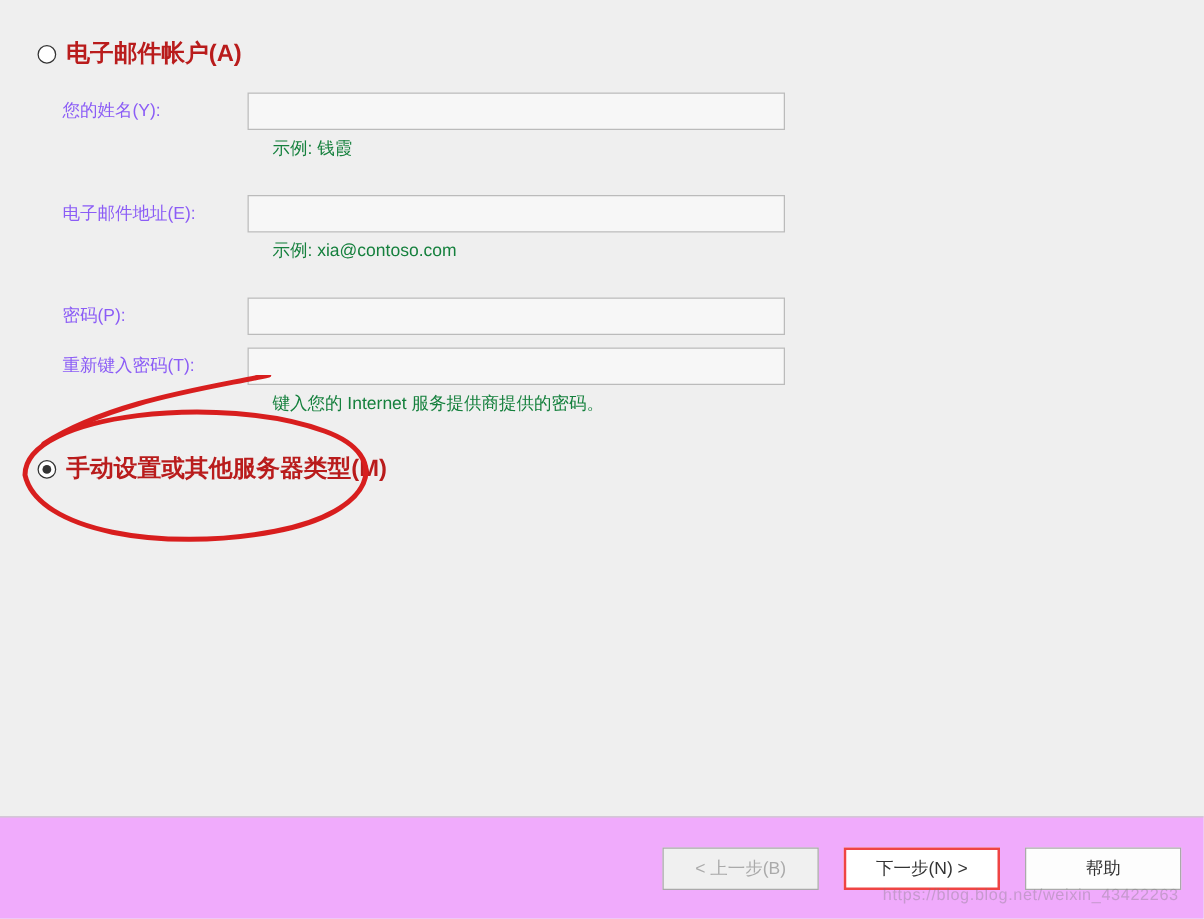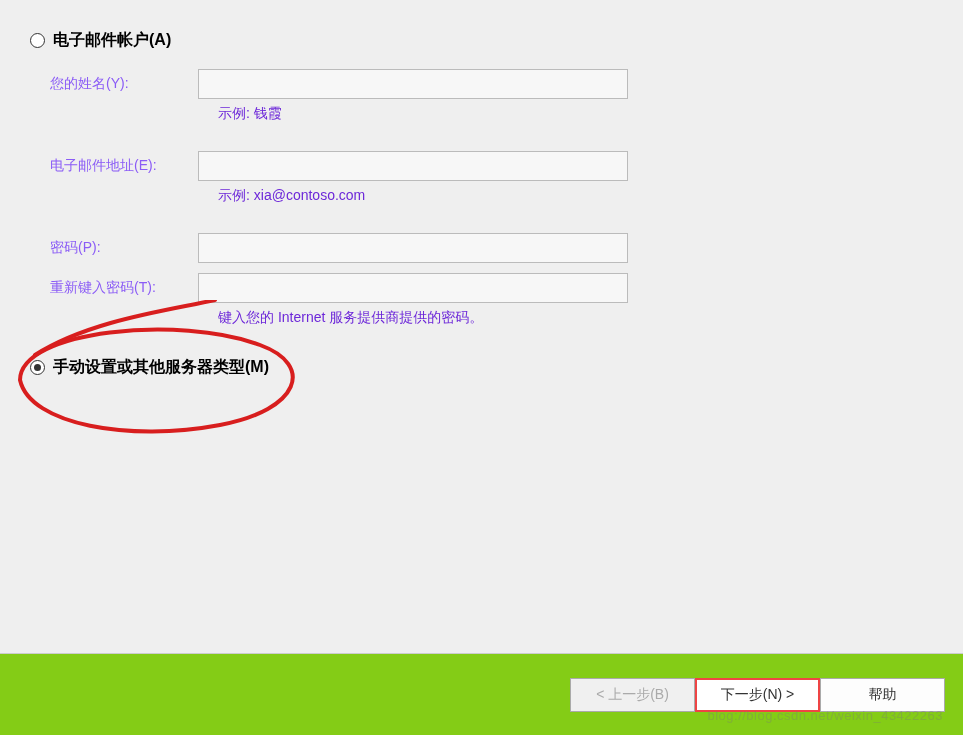--- a/index.html
+++ b/index.html
@@ -41,22 +41,22 @@
       background: #fff;
     }
     .radio-circle.selected .radio-dot {
       width: 7px;
       height: 7px;
       background: #333;
       border-radius: 50%;
     }
     .radio-label {
       font-weight: bold;
-      font-size: 16px;
-      color: #000000;
+      font-size: 19px;
+      color: #b91c1c;
     }
     .form-fields {
       padding-left: 20px;
     }
     .form-row {
       display: flex;
       align-items: center;
       margin-bottom: 4px;
     }
     .form-row.with-hint {
@@ -72,21 +72,21 @@
       height: 30px;
       border: 1px solid #bbb;
       background: #f7f7f7;
       padding: 0 6px;
       font-size: 14px;
     }
     .hint-row {
       margin-left: 148px;
       margin-top: 6px;
       margin-bottom: 28px;
-      color: #6d28d9;
+      color: #15803d;
       font-size: 14px;
       padding-left: 20px;
     }
     .form-row.password-retype {
       margin-top: 10px;
     }
     .red-circle-annotation {
       position: absolute;
       left: -40px;
       top: 300px;
@@ -96,21 +96,22 @@
       position: absolute;
       bottom: 0;
       left: 0;
       right: 0;
       height: 82px;
       border-top: 1px solid #ccc;
       display: flex;
       justify-content: flex-end;
       align-items: center;
       padding-right: 18px;
-      background: #84cc16;
+      gap: 20px;
+      background: #f0abfc;
     }
     .btn {
       height: 34px;
       min-width: 125px;
       border: 1px solid #aaa;
       background: #fdfdfd;
       font-size: 14px;
       font-family: inherit;
       cursor: pointer;
       color: #333;
@@ -184,13 +185,13 @@
   <path d="M 60 80 C 60 30, 220 15, 300 45 C 355 65, 340 110, 260 125 C 170 142, 70 125, 60 80 Z" fill="none" stroke="#d81e1e" stroke-width="4" stroke-linecap="round"></path>
   <path d="M 255 0 C 210 10, 130 20, 75 55" fill="none" stroke="#d81e1e" stroke-width="4" stroke-linecap="round"></path>
 </svg>
 
 <div class="button-bar">
   <button class="btn disabled" disabled="">&lt; 上一步(B)</button>
   <button class="btn primary">下一步(N) &gt;</button>
   <button class="btn">帮助</button>
 </div>
 
-<div class="watermark">blog://blog.csdn.net/weixin_43422263</div>
+<div class="watermark">https://blog.blog.net/weixin_43422263</div>
 
 </body></html>

